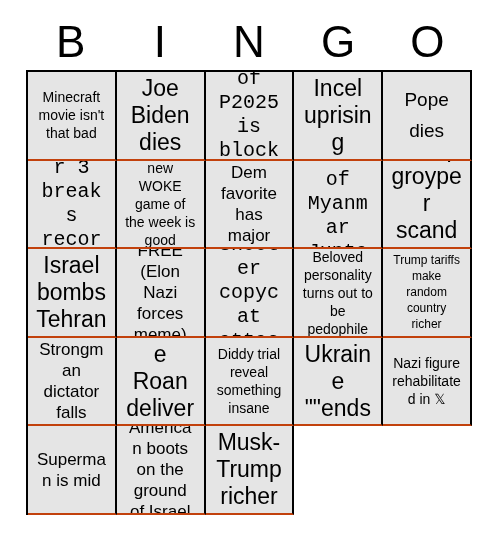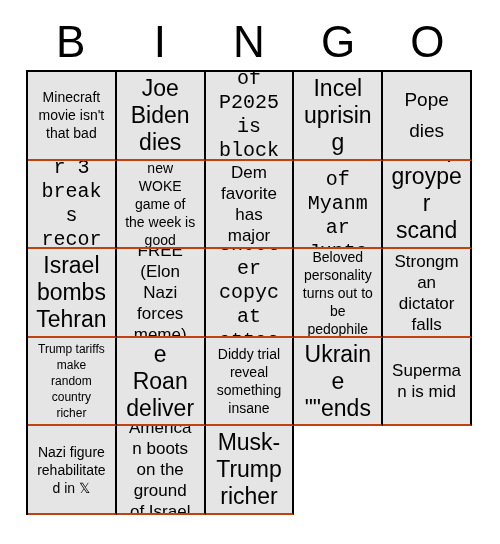--- a/index.html
+++ b/index.html
@@ -137,41 +137,41 @@
     <div class="cell t-md">
       <span class="cell-text">FREE (Elon Nazi forces meme)</span>
     </div>
     <div class="cell t-lg">
       <span class="cell-text">CEO Shooter copycat attacks</span>
     </div>
     <div class="cell t-sm">
       <span class="cell-text">Beloved personality turns out to be pedophile</span>
     </div>
 
+    <div class="cell t-xs">
+      <span class="cell-text">Trump tariffs make random country richer</span>
+    </div>
     <div class="cell t-md">
       <span class="cell-text">Strongman dictator falls</span>
-    </div>
-    <div class="cell t-xs">
-      <span class="cell-text">Trump tariffs make random country richer</span>
     </div>
     <div class="cell t-xl">
       <span class="cell-text">Ukraine Roan delivers</span>
     </div>
     <div class="cell t-sm">
       <span class="cell-text">Diddy trial reveal something insane</span>
     </div>
     <div class="cell t-xl">
       <span class="cell-text">War in Ukraine ""ends""</span>
     </div>
 
+    <div class="cell t-sm">
+      <span class="cell-text">Nazi figure rehabilitated in 𝕏</span>
+    </div>
     <div class="cell t-md">
       <span class="cell-text">Superman is mid</span>
-    </div>
-    <div class="cell t-sm">
-      <span class="cell-text">Nazi figure rehabilitated in 𝕏</span>
     </div>
     <div class="cell t-md">
       <span class="cell-text">American boots on the ground of Israel</span>
     </div>
     <div class="cell t-xl">
       <span class="cell-text">Musk-Trump richer</span>
     </div>
 
   </div>
 </div>

